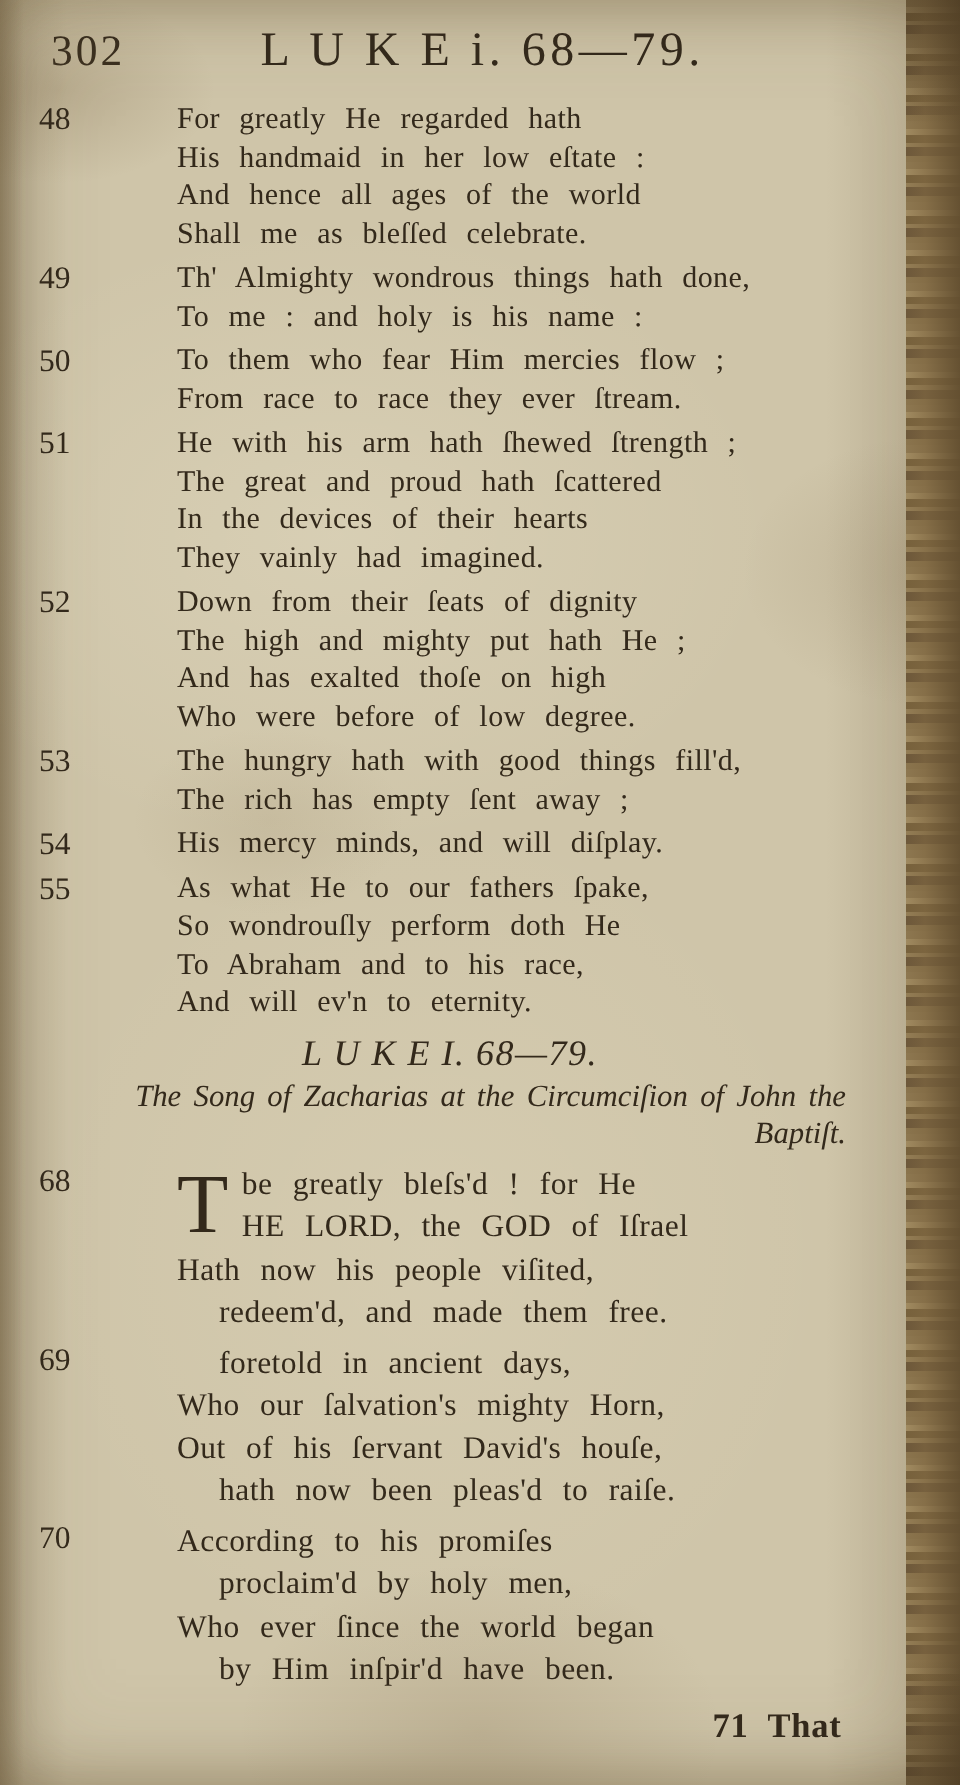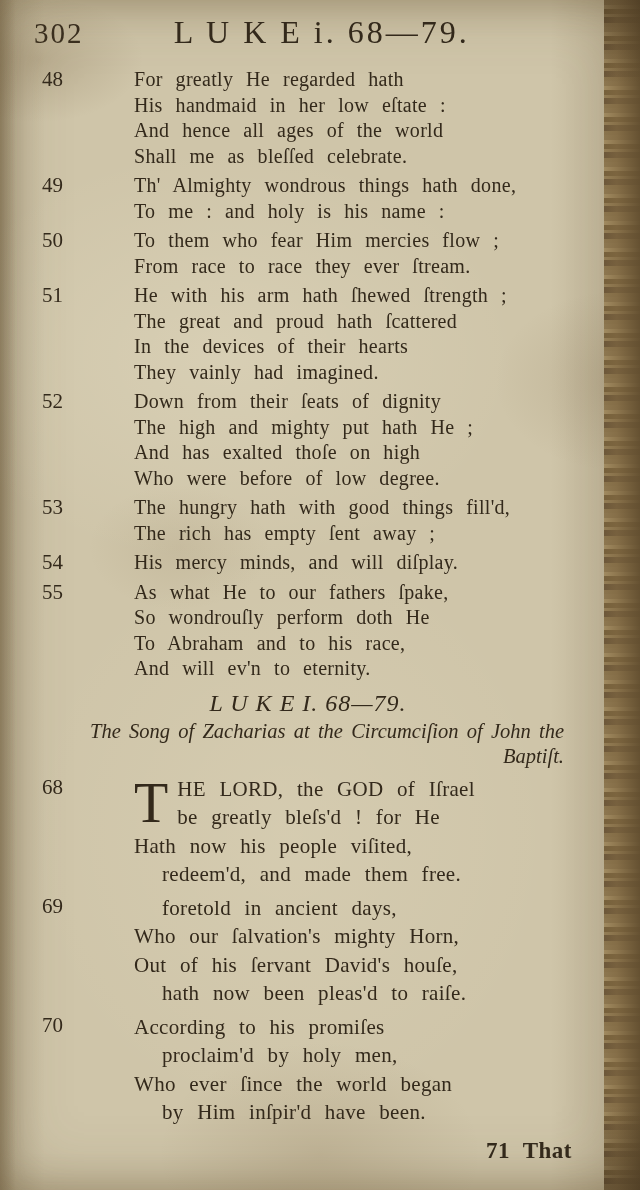--- a/index.html
+++ b/index.html
@@ -43,21 +43,21 @@
   }
   .pgnum{font-size:29px;letter-spacing:2px;}
   .running-title{
     flex:1;text-align:center;
     font-size:32px;letter-spacing:3px;
     padding-right:10px;
   }
   main.textblock{
     position:relative;
     margin-top:16px;
-    padding:0 62px 0 38px;
+    padding:0 62px 0 22px;
   }
   .verse{display:flex;margin:2px 0 4px;}
   .vnum{flex:0 0 50px;font-size:21px;padding-left:4px;}
   .vbody{flex:1;margin-left:42px;}
   .s1 .vline{font-size:20px;line-height:25.5px;word-spacing:.38em;letter-spacing:.015em;}
   .s2 .verse{margin:2px 0 5px;}
   .s2 .vline{font-size:21px;line-height:28.5px;word-spacing:.38em;letter-spacing:.015em;}
   .s2 .line-b{padding-left:28px;}
   .dropcap{
     float:left;font-size:56px;line-height:48px;
@@ -66,21 +66,21 @@
   .sec2-head{
     text-align:center;font-style:italic;font-weight:normal;
     font-size:24px;letter-spacing:1px;margin:8px 0 2px;
   }
   .sec2-sub{
     text-align:right;font-style:italic;
     font-size:20.5px;line-height:25px;
     margin:0 14px 6px 0;word-spacing:.15em;
   }
   .catchword{
-    position:absolute;right:68px;bottom:26px;
+    position:absolute;right:79px;bottom:26px;
     font-size:23px;font-weight:bold;letter-spacing:.5px;word-spacing:.3em;
   }
 </style>
 </head>
 <body>
 
 <div class="page">
   <div class="stains"></div>
   <div class="left-shade"></div>
 
@@ -157,22 +157,22 @@
       </section>
 
     <h2 class="sec2-head">L U K E I. 68—79.</h2>
     <p class="sec2-sub">The Song of Zacharias at the Circumciſion of John the Baptiſt.</p>
 
     <section id="section2" class="s2">
         <div class="verse">
           <span class="vnum">68</span>
           <div class="vbody">
             <span class="dropcap">T</span>
+            <div class="vline line-b">be greatly bleſs'd ! for He</div>
             <div class="vline line-a">HE LORD, the GOD of Iſrael</div>
-            <div class="vline line-b">be greatly bleſs'd ! for He</div>
             <div class="vline line-a">Hath now his people viſited,</div>
             <div class="vline line-b">redeem'd, and made them free.</div>
           </div>
         </div>
         <div class="verse">
           <span class="vnum">69</span>
           <div class="vbody">
             <div class="vline line-b">foretold in ancient days,</div>
             <div class="vline line-a">Who our ſalvation's mighty Horn,</div>
             <div class="vline line-a">Out of his ſervant David's houſe,</div>

